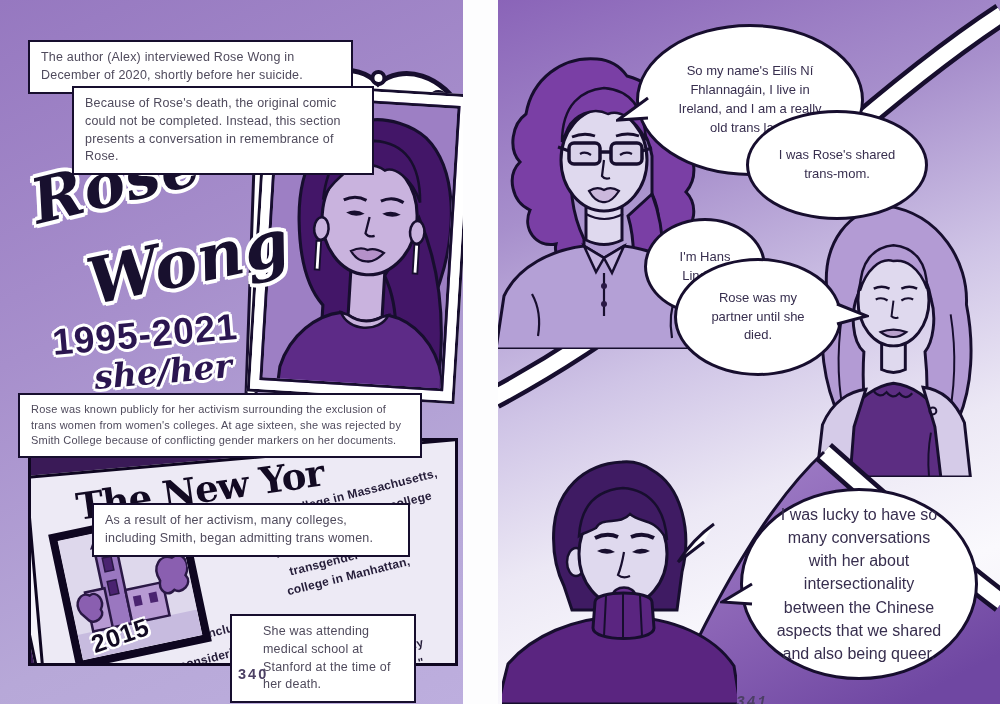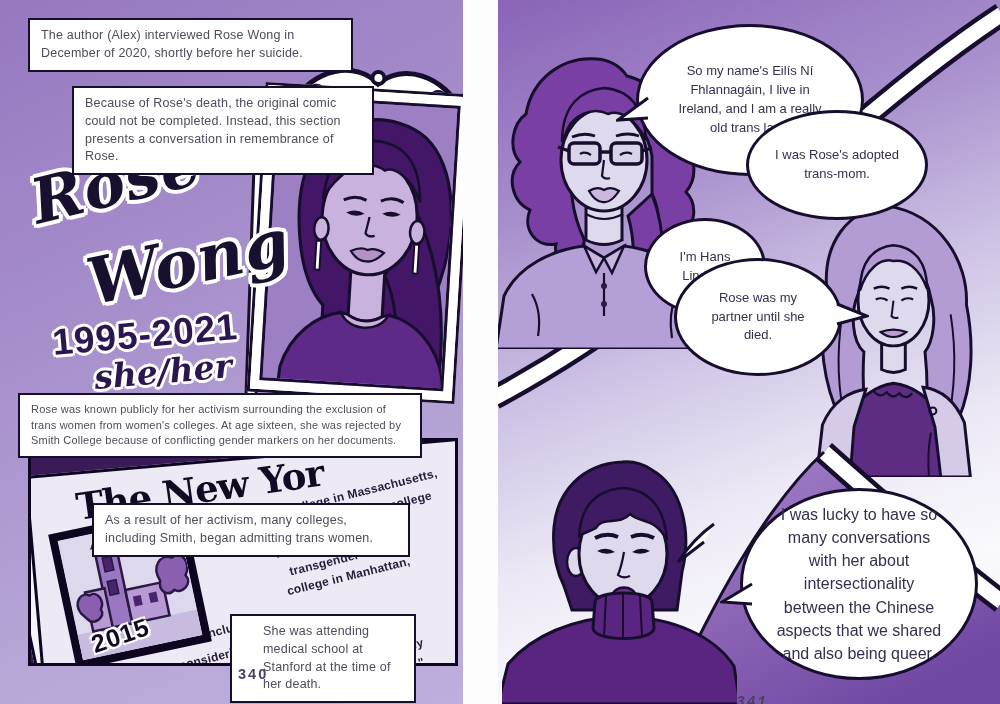--- a/index.html
+++ b/index.html
@@ -104,21 +104,21 @@
             <path d="M112,108 Q121,103 130,108 Q121,113 112,108 Z" fill="#170e2e"></path>
             <path class="ln" d="M100,112 L97,128 Q100,132 106,130" stroke-width="2.2"></path>
             <path d="M84,146 Q93,141 100,144 Q107,141 116,146 Q107,156 100,155 Q91,156 84,146 Z" fill="#b591c9" stroke="#170e2e" stroke-width="2.2"></path>
           </g>
           <path d="M18,322 L22,262 C30,230 55,210 78,206 L100,216 L124,206 C150,210 172,232 179,262 L182,322 Z" fill="#5d2b87" stroke="#170e2e" stroke-width="3"></path>
           <path d="M78,206 C86,224 116,224 124,206 L118,208 Q101,218 85,208 Z" fill="#c9b3de" stroke="#170e2e" stroke-width="2.5"></path>
         </svg>
       </div>
     </div>
 
-    <div class="caption" style="left:28px;top:18px;width:325px;"><span>The author (Alex) interviewed Rose Wong in December of 2020, shortly before her suicide.</span></div>
+    <div class="caption" style="left:28px;top:40px;width:325px;"><span>The author (Alex) interviewed Rose Wong in December of 2020, shortly before her suicide.</span></div>
     <div class="caption" style="left:72px;top:86px;width:302px;"><span>Because of Rose's death, the original comic could not be completed. Instead, this section presents a conversation in remembrance of Rose.</span></div>
 
     <div class="script-title" style="left:30px;top:146px;font-size:62px;transform:rotate(-14deg);">Rose</div>
     <div class="script-title" style="left:86px;top:224px;font-size:64px;transform:rotate(-12deg);">Wong</div>
     <div class="sub-title" style="left:52px;top:314px;font-size:37px;transform:rotate(-5deg);letter-spacing:1px;">1995-2021</div>
     <div class="sub-title" style="left:94px;top:352px;font-size:33px;font-style:italic;font-family:'DejaVu Serif',serif;transform:rotate(-5deg);">she/her</div>
 
     <div class="caption" style="left:18px;top:393px;width:404px;font-size:11px;"><span>Rose was known publicly for her activism surrounding the exclusion of trans women from women's colleges. At age sixteen, she was rejected by Smith College because of conflicting gender markers on her documents.</span></div>
 
     <div id="news-panel">
@@ -270,21 +270,21 @@
 
     <div class="bubble" style="left:138px;top:24px;width:228px;height:152px;padding:14px 30px;">
       <span class="btext">So my name's Eilís Ní Fhlannagáin, I live in Ireland, and I am a really old trans lady.</span>
     </div>
     <svg class="tail" style="left:118px;top:96px;width:34px;height:30px;" viewBox="0 0 34 30">
       <path d="M32,2 L2,24 L32,22 Z" fill="#ffffff"></path>
       <path d="M32,2 L2,24 L32,22" fill="none" stroke="#170e2e" stroke-width="3"></path>
     </svg>
 
     <div class="bubble" style="left:248px;top:110px;width:182px;height:110px;padding:12px 26px;">
-      <span class="btext">I was Rose's adopted trans-mom.</span>
+      <span class="btext">I was Rose's shared trans-mom.</span>
     </div>
 
     <div class="bubble" style="left:146px;top:218px;width:122px;height:97px;padding:10px 16px;">
       <span class="btext">I'm Hans Lindahl.</span>
     </div>
     <div class="bubble" style="left:176px;top:258px;width:168px;height:118px;padding:12px 22px;">
       <span class="btext">Rose was my partner until she died.</span>
     </div>
     <svg class="tail" style="left:335px;top:300px;width:36px;height:28px;" viewBox="0 0 36 28">
       <path d="M4,4 L34,16 L4,24 Z" fill="#ffffff"></path>

